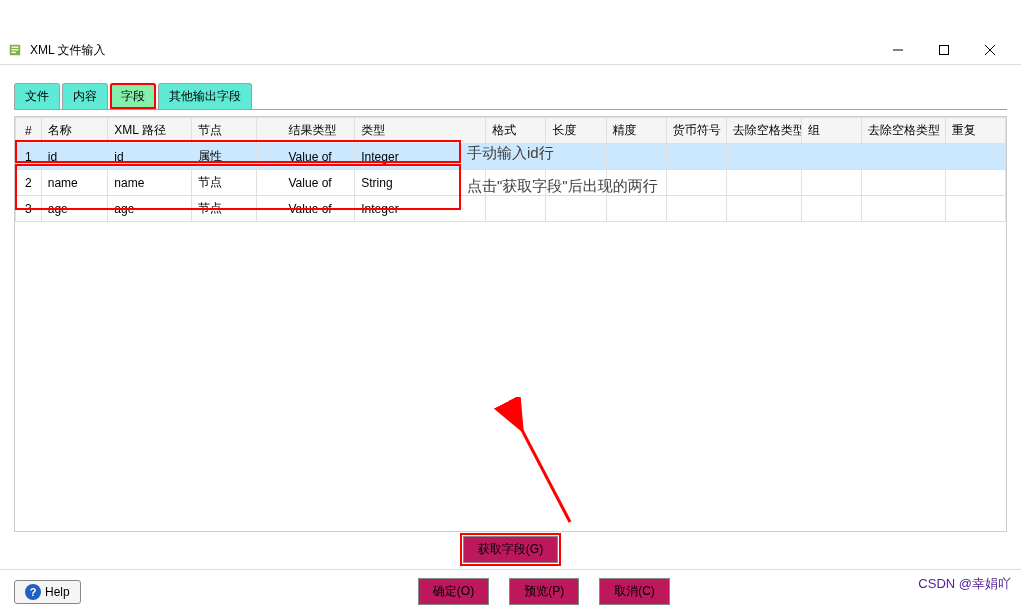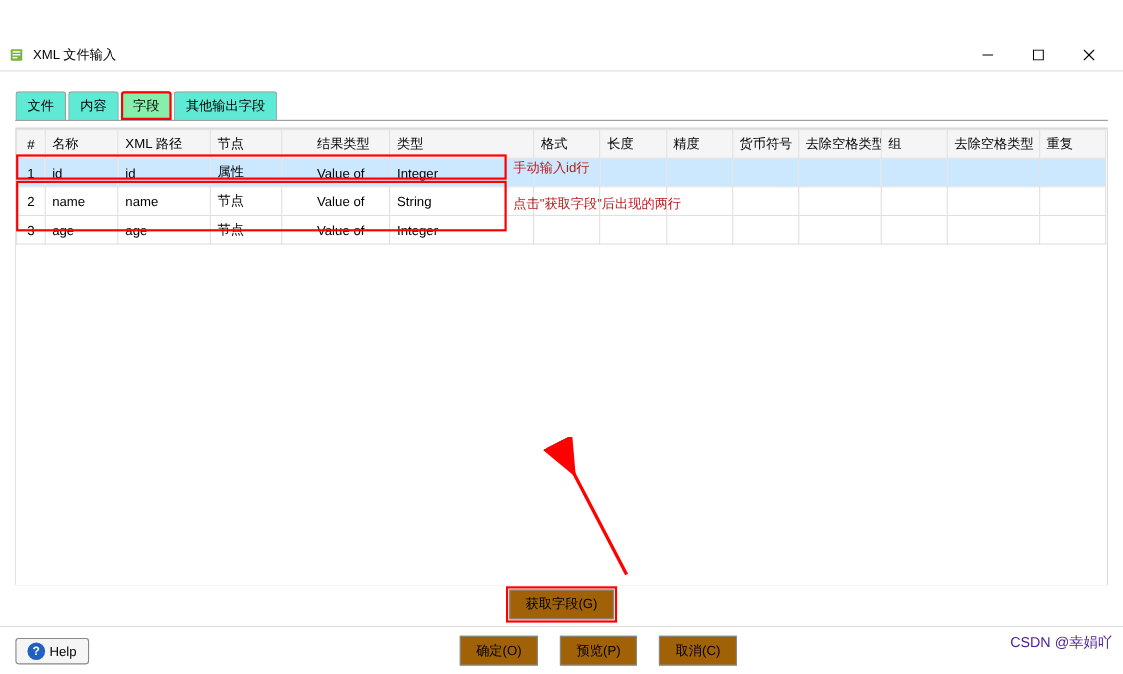--- a/index.html
+++ b/index.html
@@ -28,28 +28,28 @@
     th { background: #f5f5f5; font-weight: normal; }
     .col-num { width: 24px; text-align: center; }
     .col-name { width: 62px; }
     .col-xml { width: 78px; }
     .col-node { width: 60px; }
     .col-result { width: 92px; padding-left: 32px; }
     .col-type { width: 122px; }
     .col-other { width: 56px; }
     tr.selected td { background: #cce8ff; }
     
-    .annotation { position: absolute; color: #b91c1c; font-size: 12px; pointer-events: none; }
+    .annotation { position: absolute; color: #404040; font-size: 15px; pointer-events: none; }
     .red-box { position: absolute; border: 2px solid #ff0000; pointer-events: none; }
     
     .arrow-svg { position: absolute; pointer-events: none; }
     
     .bottom-area { position: absolute; bottom: 0; left: 0; right: 0; }
     .get-fields-row { text-align: center; padding: 6px 0; }
-    .button { padding: 4px 14px; border: 1px solid #888; background: #a16207; cursor: pointer; font-size: 12px; }
+    .button { padding: 4px 14px; border: 1px solid #888; background: #be185d; cursor: pointer; font-size: 12px; }
     .get-fields-btn { outline: 2px solid #ff0000; outline-offset: 1px; }
     
     .footer { display: flex; align-items: center; padding: 8px 14px; border-top: 1px solid #ddd; }
     .help-btn { display: flex; align-items: center; gap: 4px; padding: 3px 10px; border: 1px solid #888; border-radius: 3px; background: #f5f5f5; cursor: pointer; }
     .help-icon-circle { width: 16px; height: 16px; border-radius: 50%; background: #2060c0; color: #fff; display: flex; align-items: center; justify-content: center; font-size: 11px; font-weight: bold; }
     .footer-buttons { margin: 0 auto; display: flex; gap: 20px; align-items: flex-end; }
     
     .watermark { position: absolute; right: 10px; bottom: 20px; color: #4c1d95; font-size: 13px; }
     
     .app-icon { width: 14px; height: 14px; }

